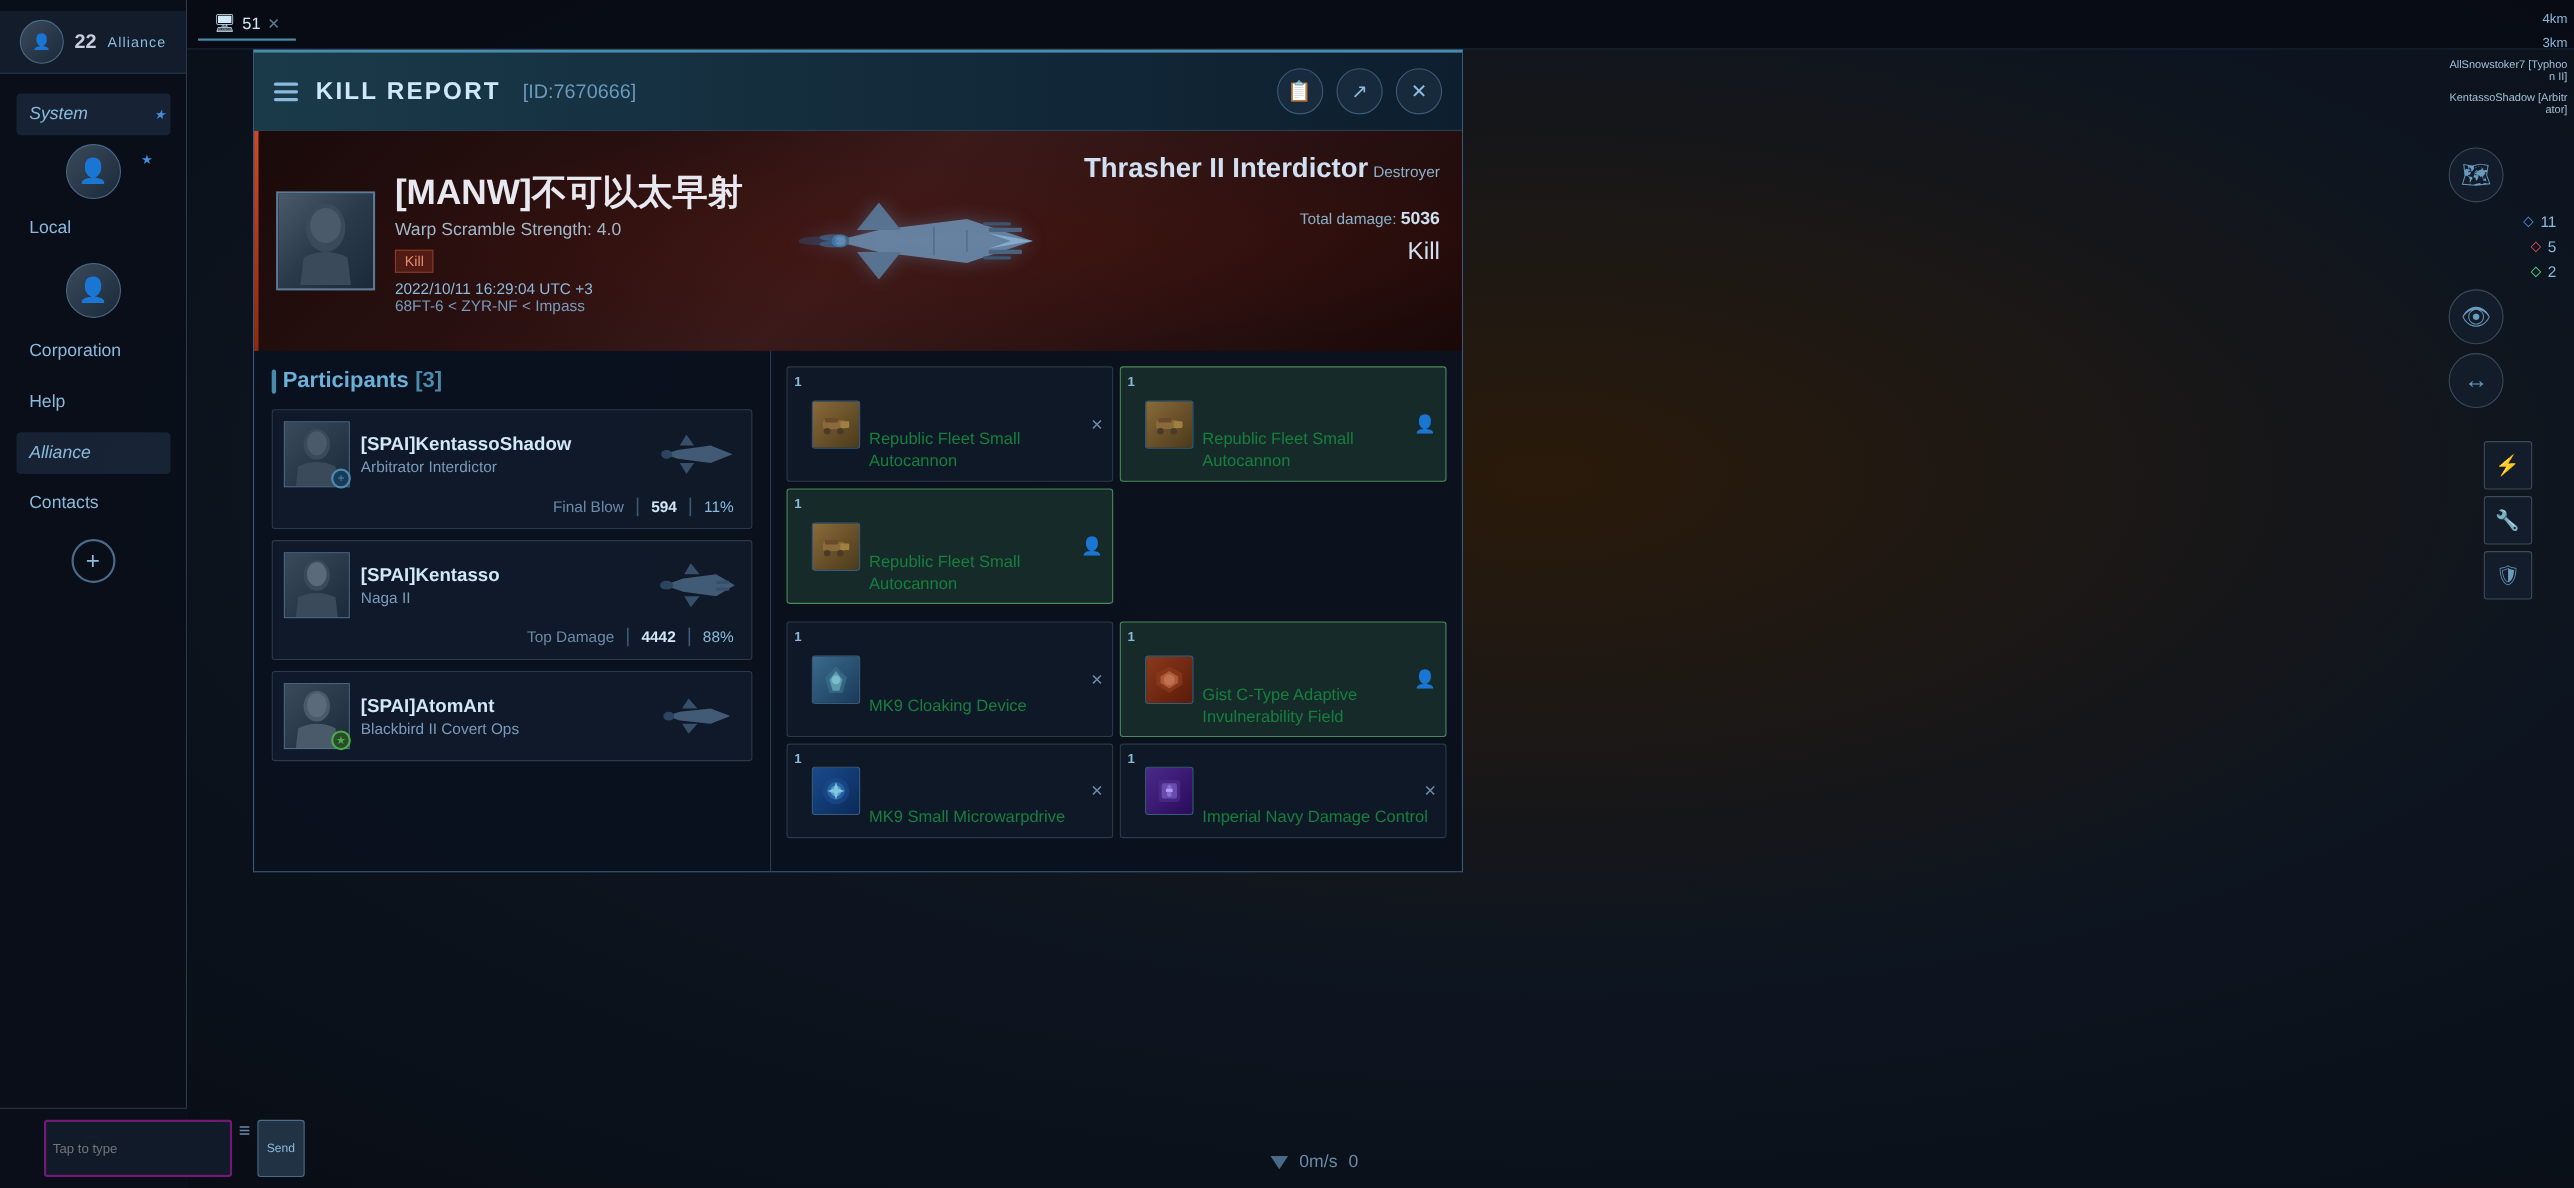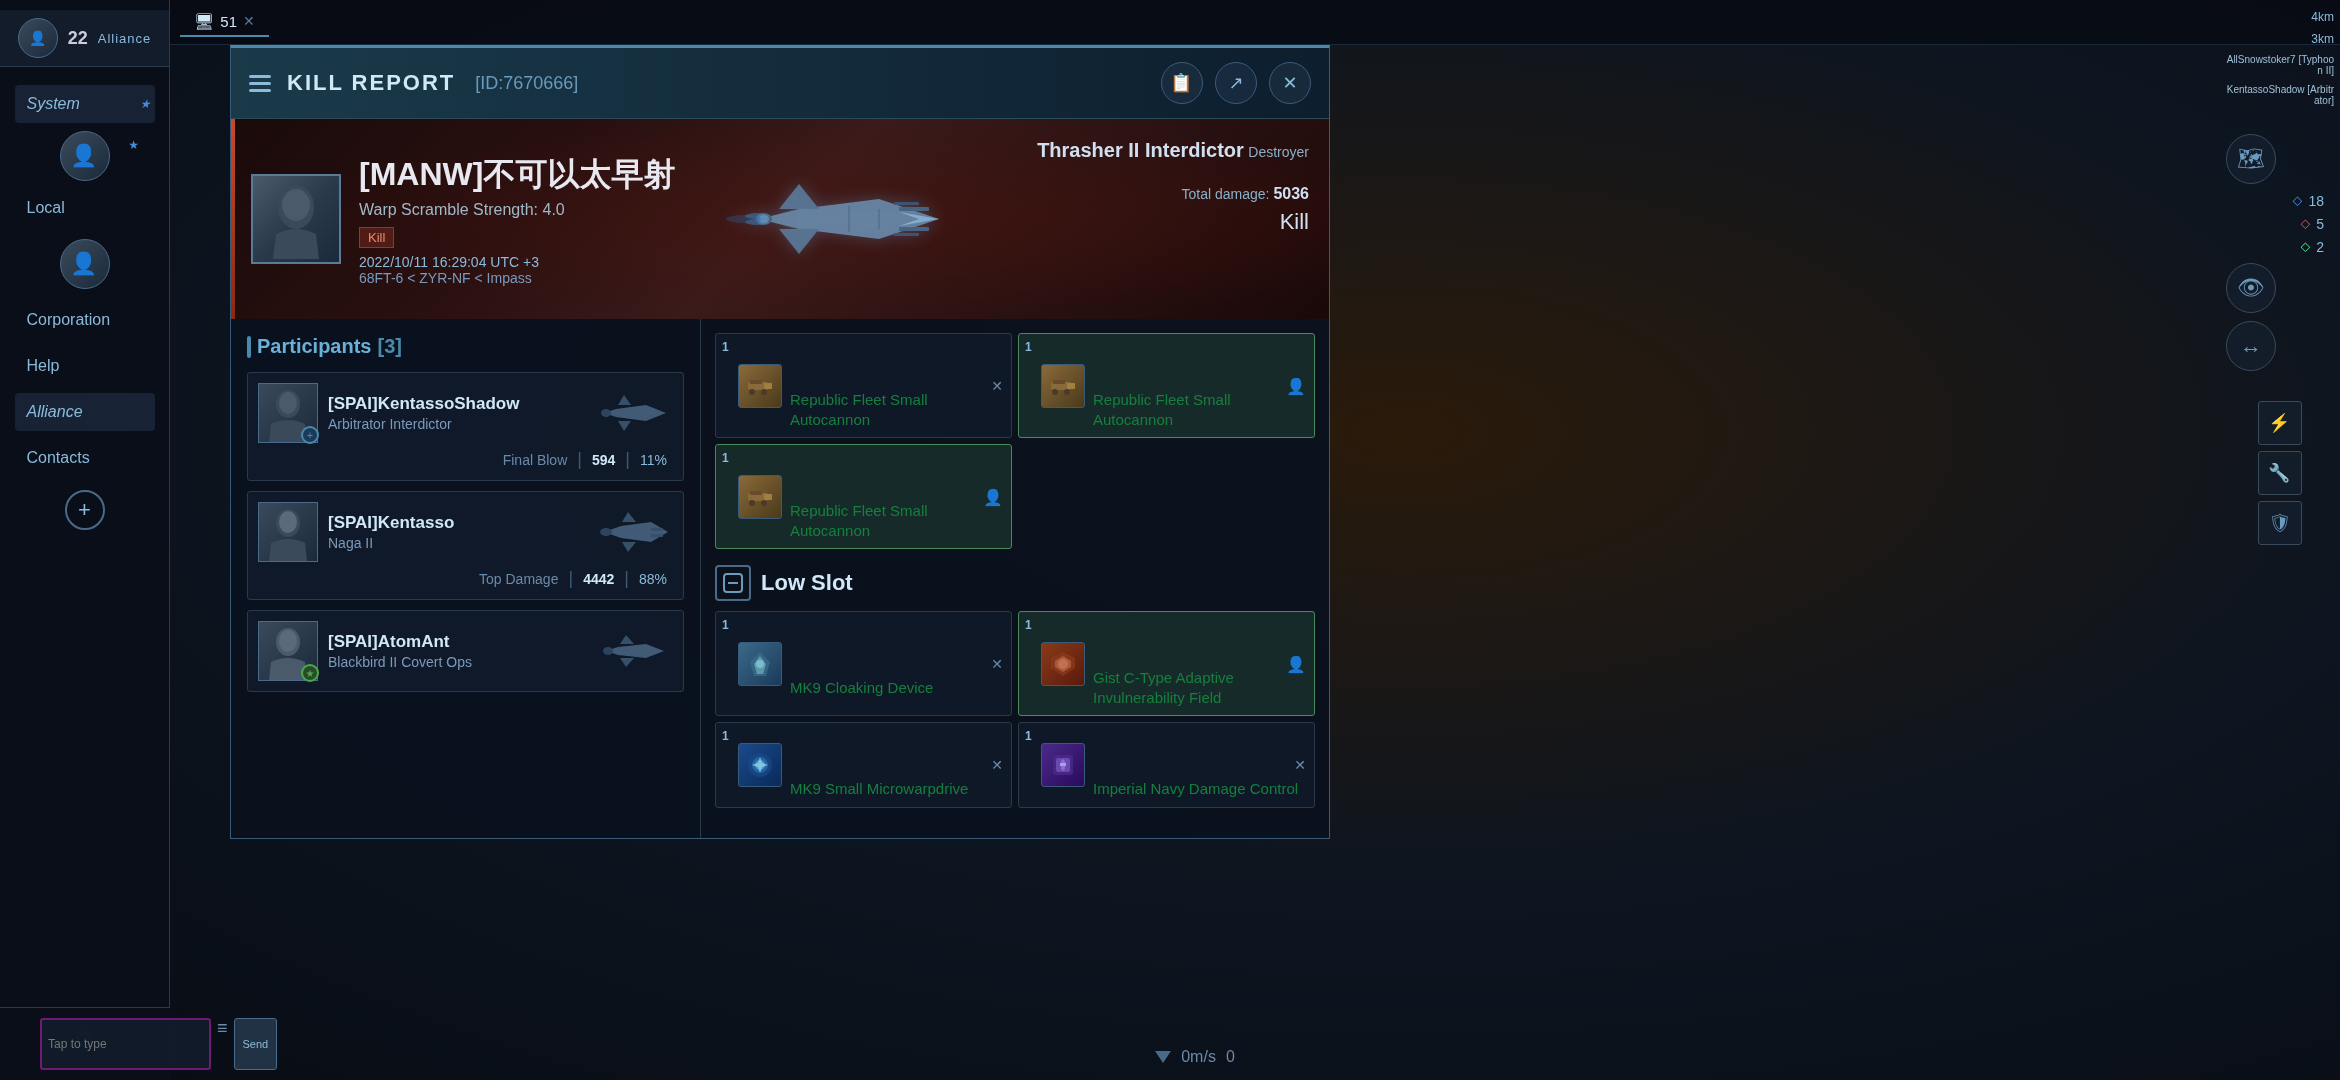--- a/index.html
+++ b/index.html
@@ -361,21 +361,21 @@
 
     .kill-stats {
       position: absolute;
       right: 20px;
       top: 20px;
       text-align: right;
     }
 
     .ship-class {
       color: #d0e0f0;
-      font-size: 20px;
+      font-size: 25px;
       font-weight: bold;
     }
 
     .ship-type {
       color: #8ab0c8;
       font-size: 14px;
     }
 
     .total-damage-label {
       color: #8ab0c8;
@@ -853,21 +853,21 @@
   <div class="distance-label">4km</div>
   <div class="distance-label">3km</div>
   <div class="entity-label">AllSnowstoker7 [Typhoon II]</div>
   <div class="entity-label">KentassoShadow [Arbitrator]</div>
 
   <div style="margin-top:20px;">
     <div class="right-icon" style="margin-bottom:8px;">🗺</div>
     <div class="stat-group">
       <div class="stat-row">
         <span style="color:#4a8adc;">⬦</span>
-        <span>18</span>
+        <span>11</span>
       </div>
       <div class="stat-row">
         <span style="color:#dc4a4a;">⬦</span>
         <span>5</span>
       </div>
       <div class="stat-row">
         <span style="color:#4adc8a;">⬦</span>
         <span>2</span>
       </div>
     </div>
@@ -1117,29 +1117,20 @@
                 <circle cx="20" cy="22" r="3" fill="#4a3a2a"></circle>
               </svg>
             </div>
             <span class="item-name">Republic Fleet Small Autocannon</span>
             <span class="item-person">👤</span>
           </div>
         </div>
       </div>
 
       <div class="slot-section">
-        <div class="slot-header">
-          <div class="slot-icon">
-            <svg width="22" height="22" viewBox="0 0 22 22">
-              <rect x="2" y="2" width="18" height="18" rx="3" fill="none" stroke="#6a9abc" stroke-width="2"></rect>
-              <line x1="6" y1="11" x2="16" y2="11" stroke="#6a9abc" stroke-width="2"></line>
-            </svg>
-          </div>
-          <span class="slot-title">Low Slot</span>
-        </div>
 
         <div class="slot-grid">
 
           <div class="slot-item">
             <span class="item-qty">1</span>
             <div class="item-icon icon-cloak">
               <svg width="32" height="32" viewBox="0 0 32 32">
                 <path d="M16 4 L26 14 L22 28 L10 28 L6 14 Z" fill="#3a6a8a" opacity="0.8"></path>
                 <path d="M16 8 L22 16 L19 26 L13 26 L10 16 Z" fill="#5a9aaa"></path>
                 <circle cx="16" cy="16" r="4" fill="#8acada" opacity="0.7"></circle>

